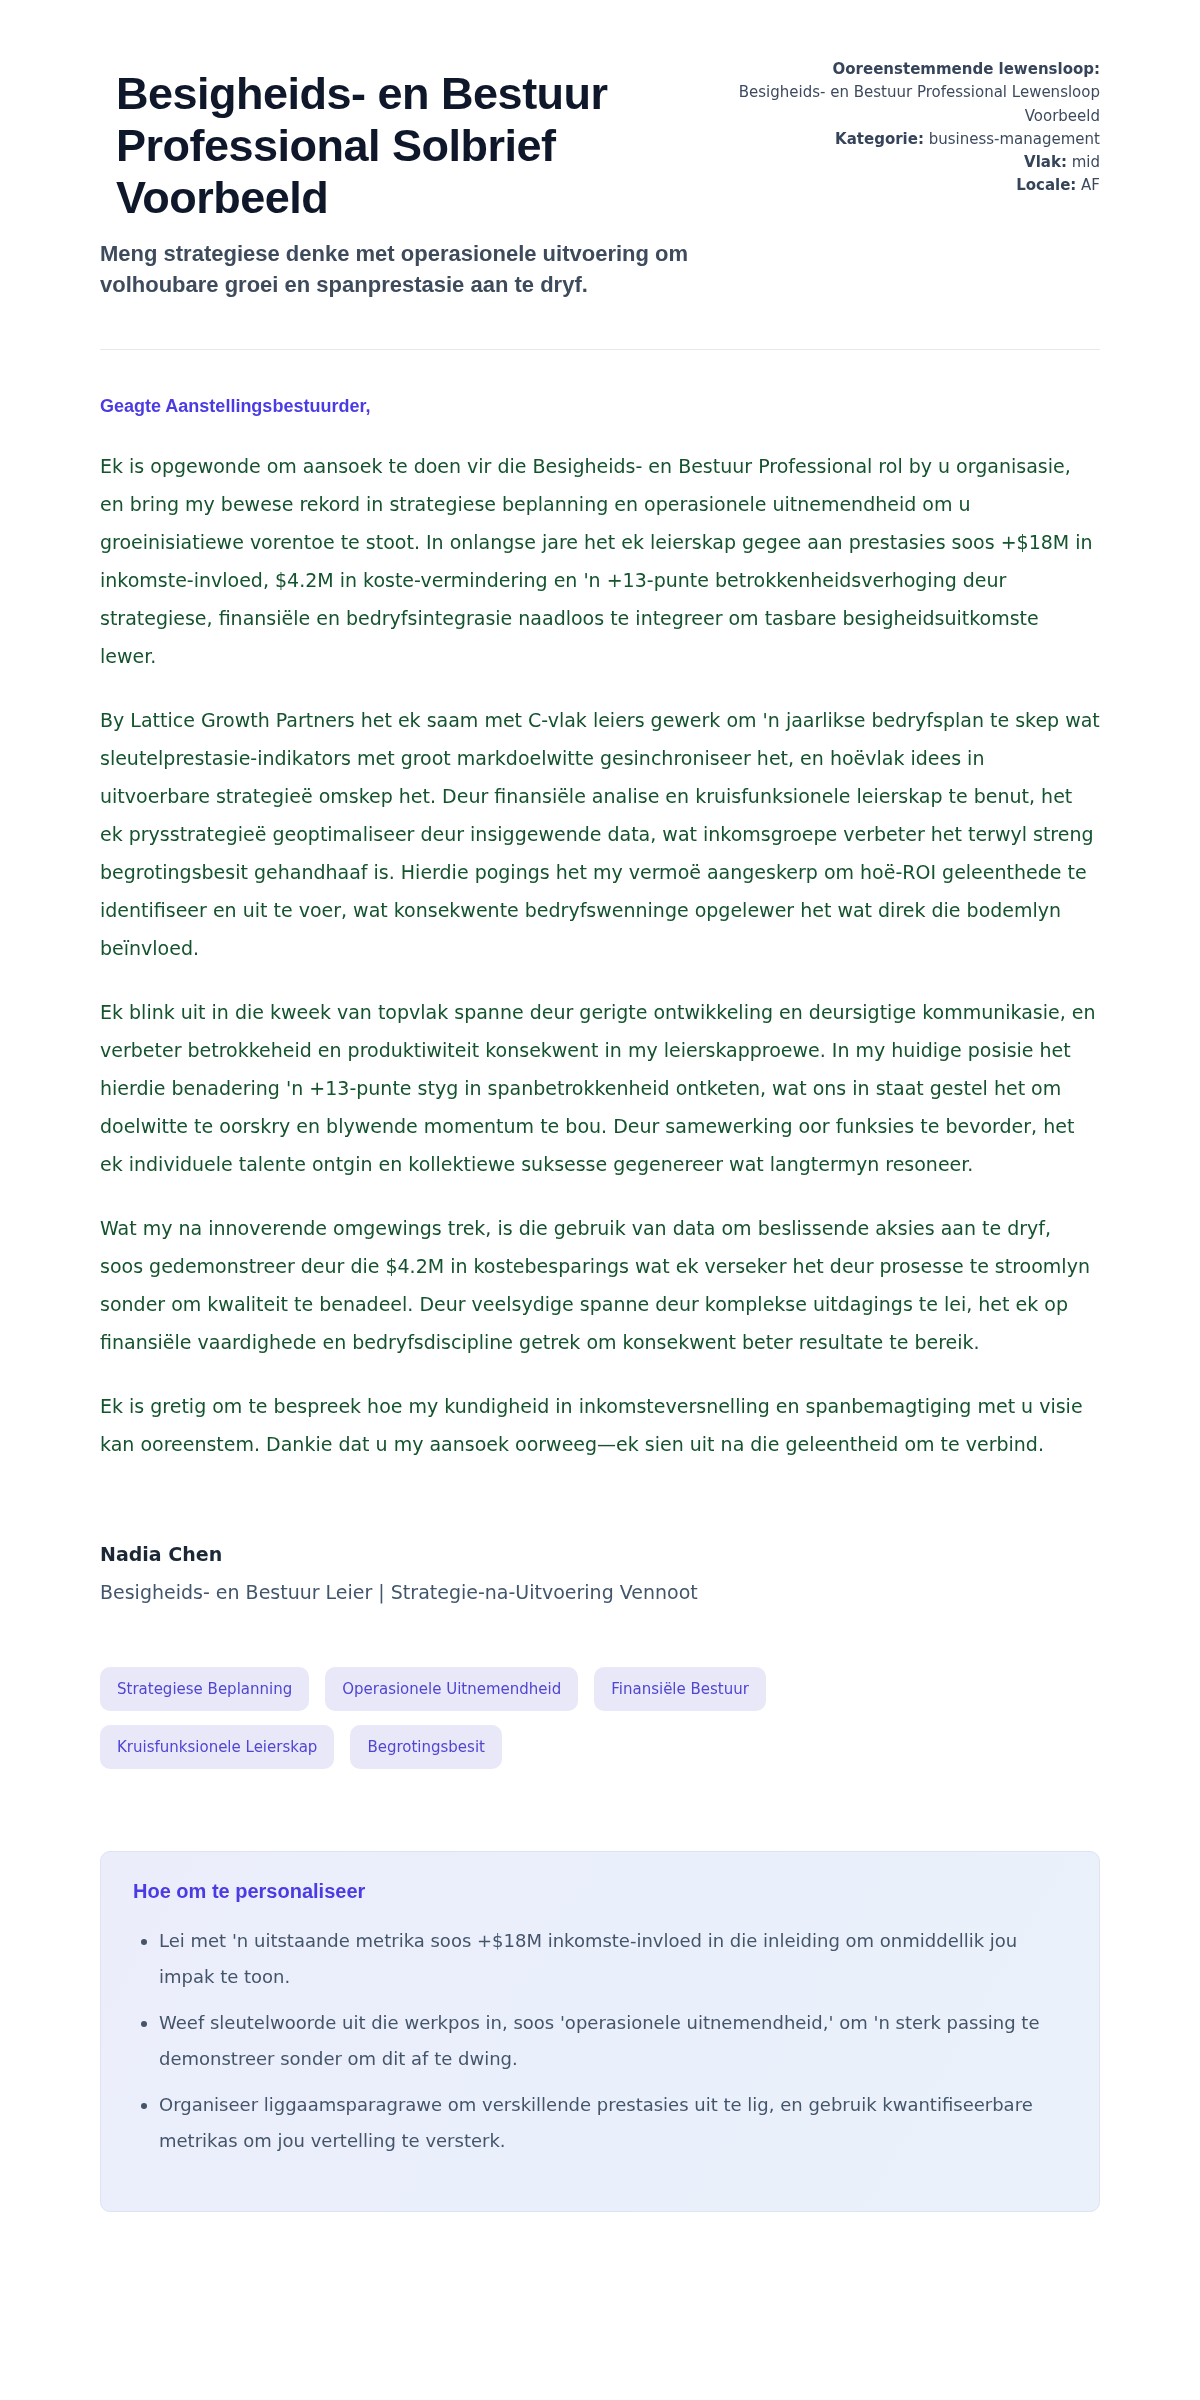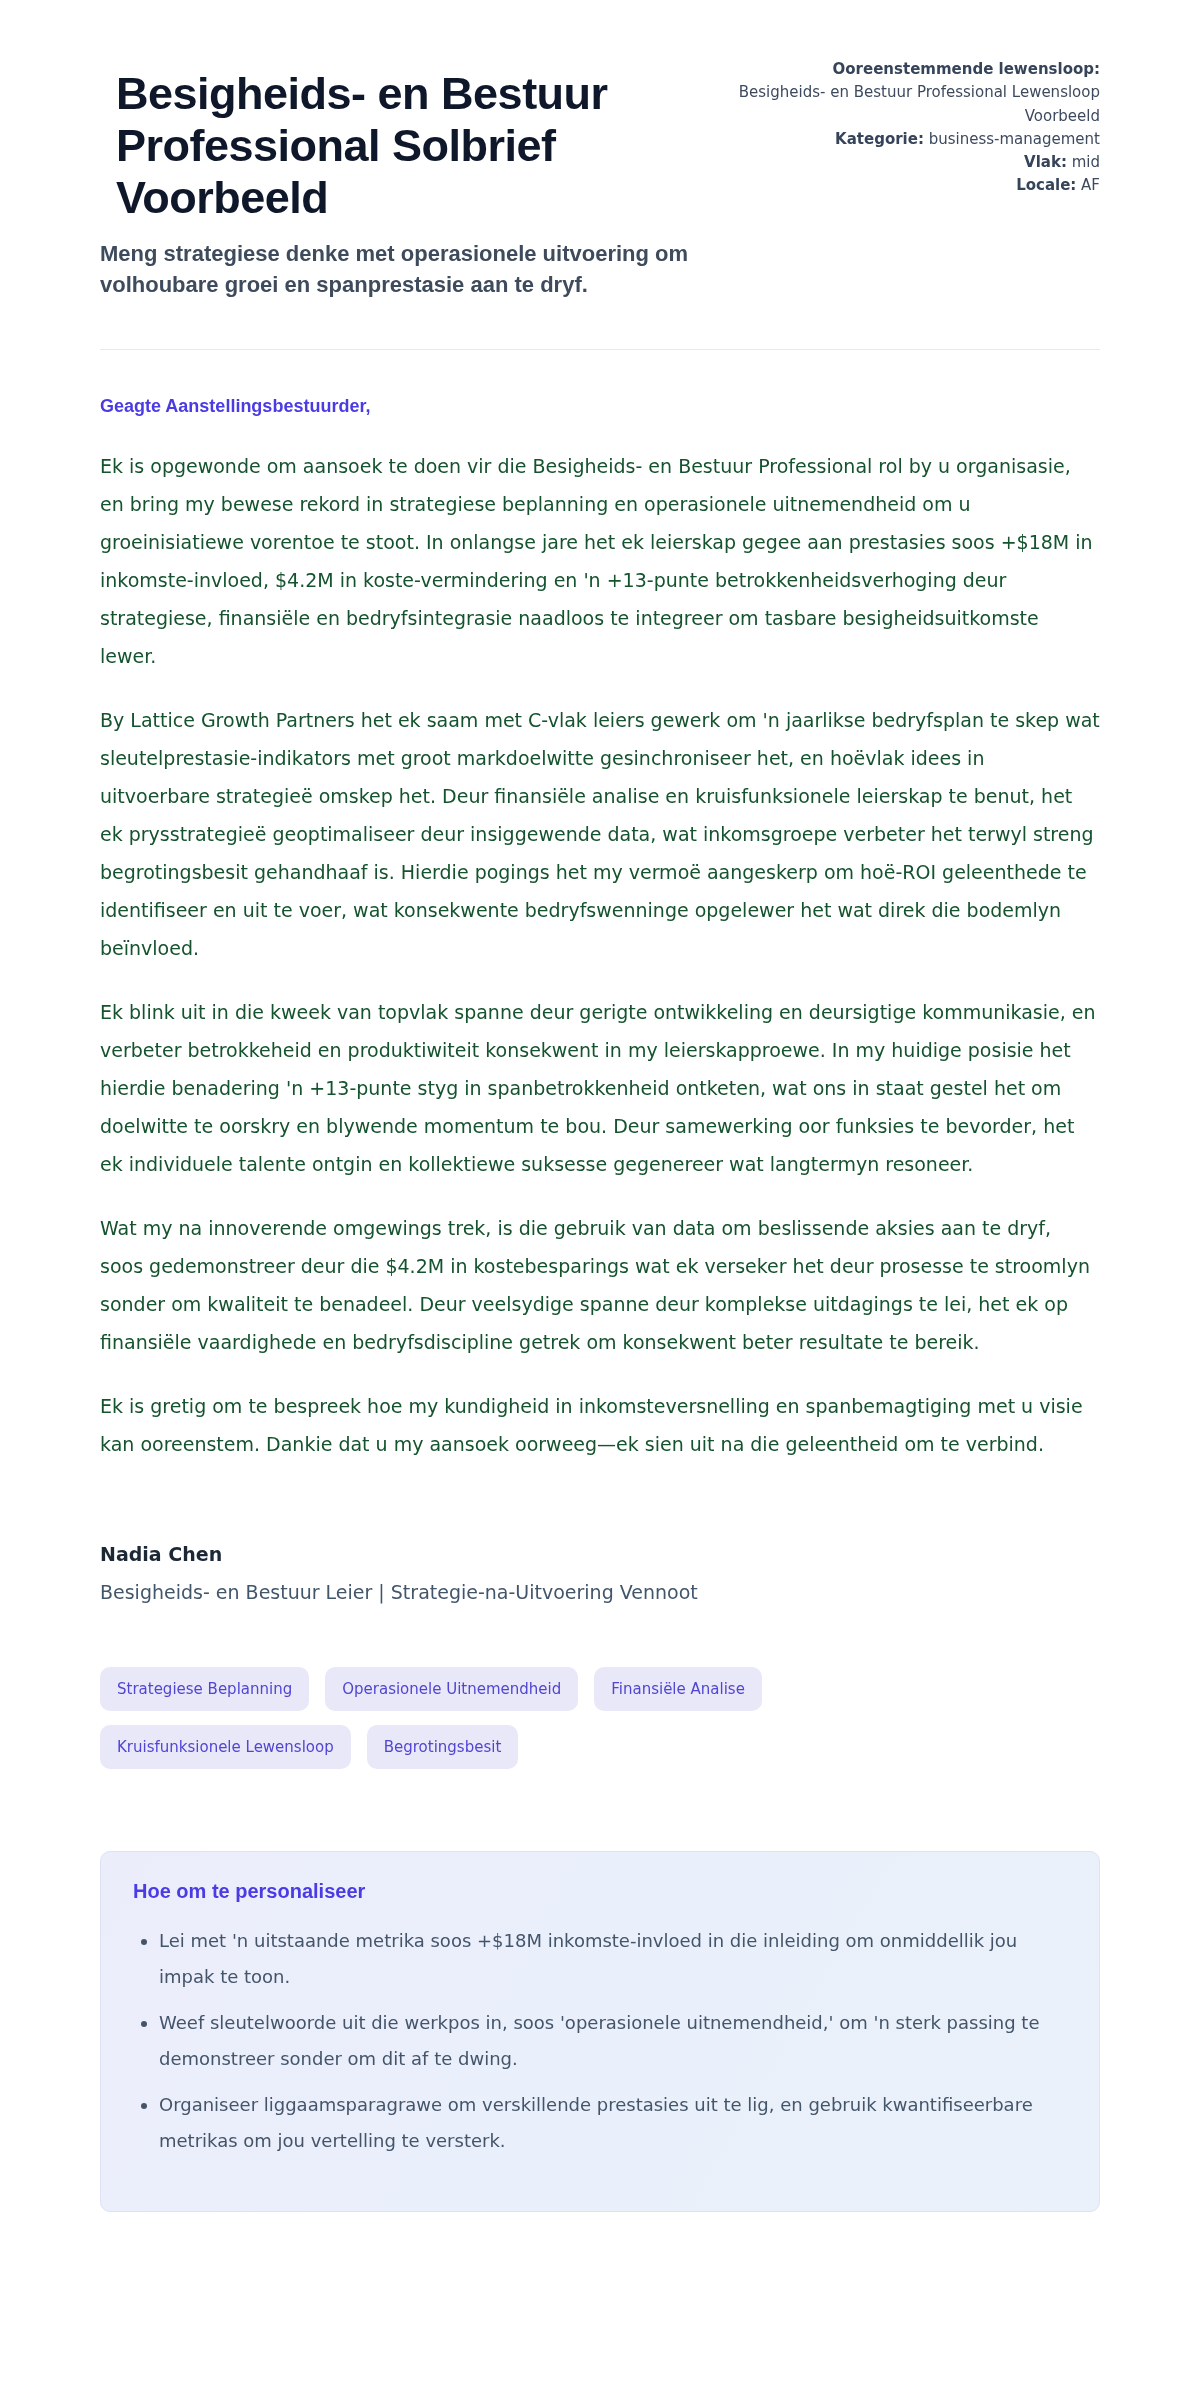--- a/index.html
+++ b/index.html
@@ -94,23 +94,23 @@
     <div class="sig-name">Nadia Chen</div>
     <div class="sig-role">Besigheids- en Bestuur Leier | Strategie-na-Uitvoering Vennoot</div>
   </div>
 
   <div class="tags">
 
       <span class="tag">Strategiese Beplanning</span>
 
       <span class="tag">Operasionele Uitnemendheid</span>
 
-      <span class="tag">Finansiële Analise</span>
+      <span class="tag">Finansiële Bestuur</span>
 
-      <span class="tag">Kruisfunksionele Lewensloop</span>
+      <span class="tag">Kruisfunksionele Leierskap</span>
 
       <span class="tag">Begrotingsbesit</span>
     </div>
 
   <div class="tipbox">
     <h2 class="tipbox-title">Hoe om te personaliseer</h2>
     <ul>
 
         <li>Lei met 'n uitstaande metrika soos +$18M inkomste-invloed in die inleiding om onmiddellik jou impak te toon.</li>
 

